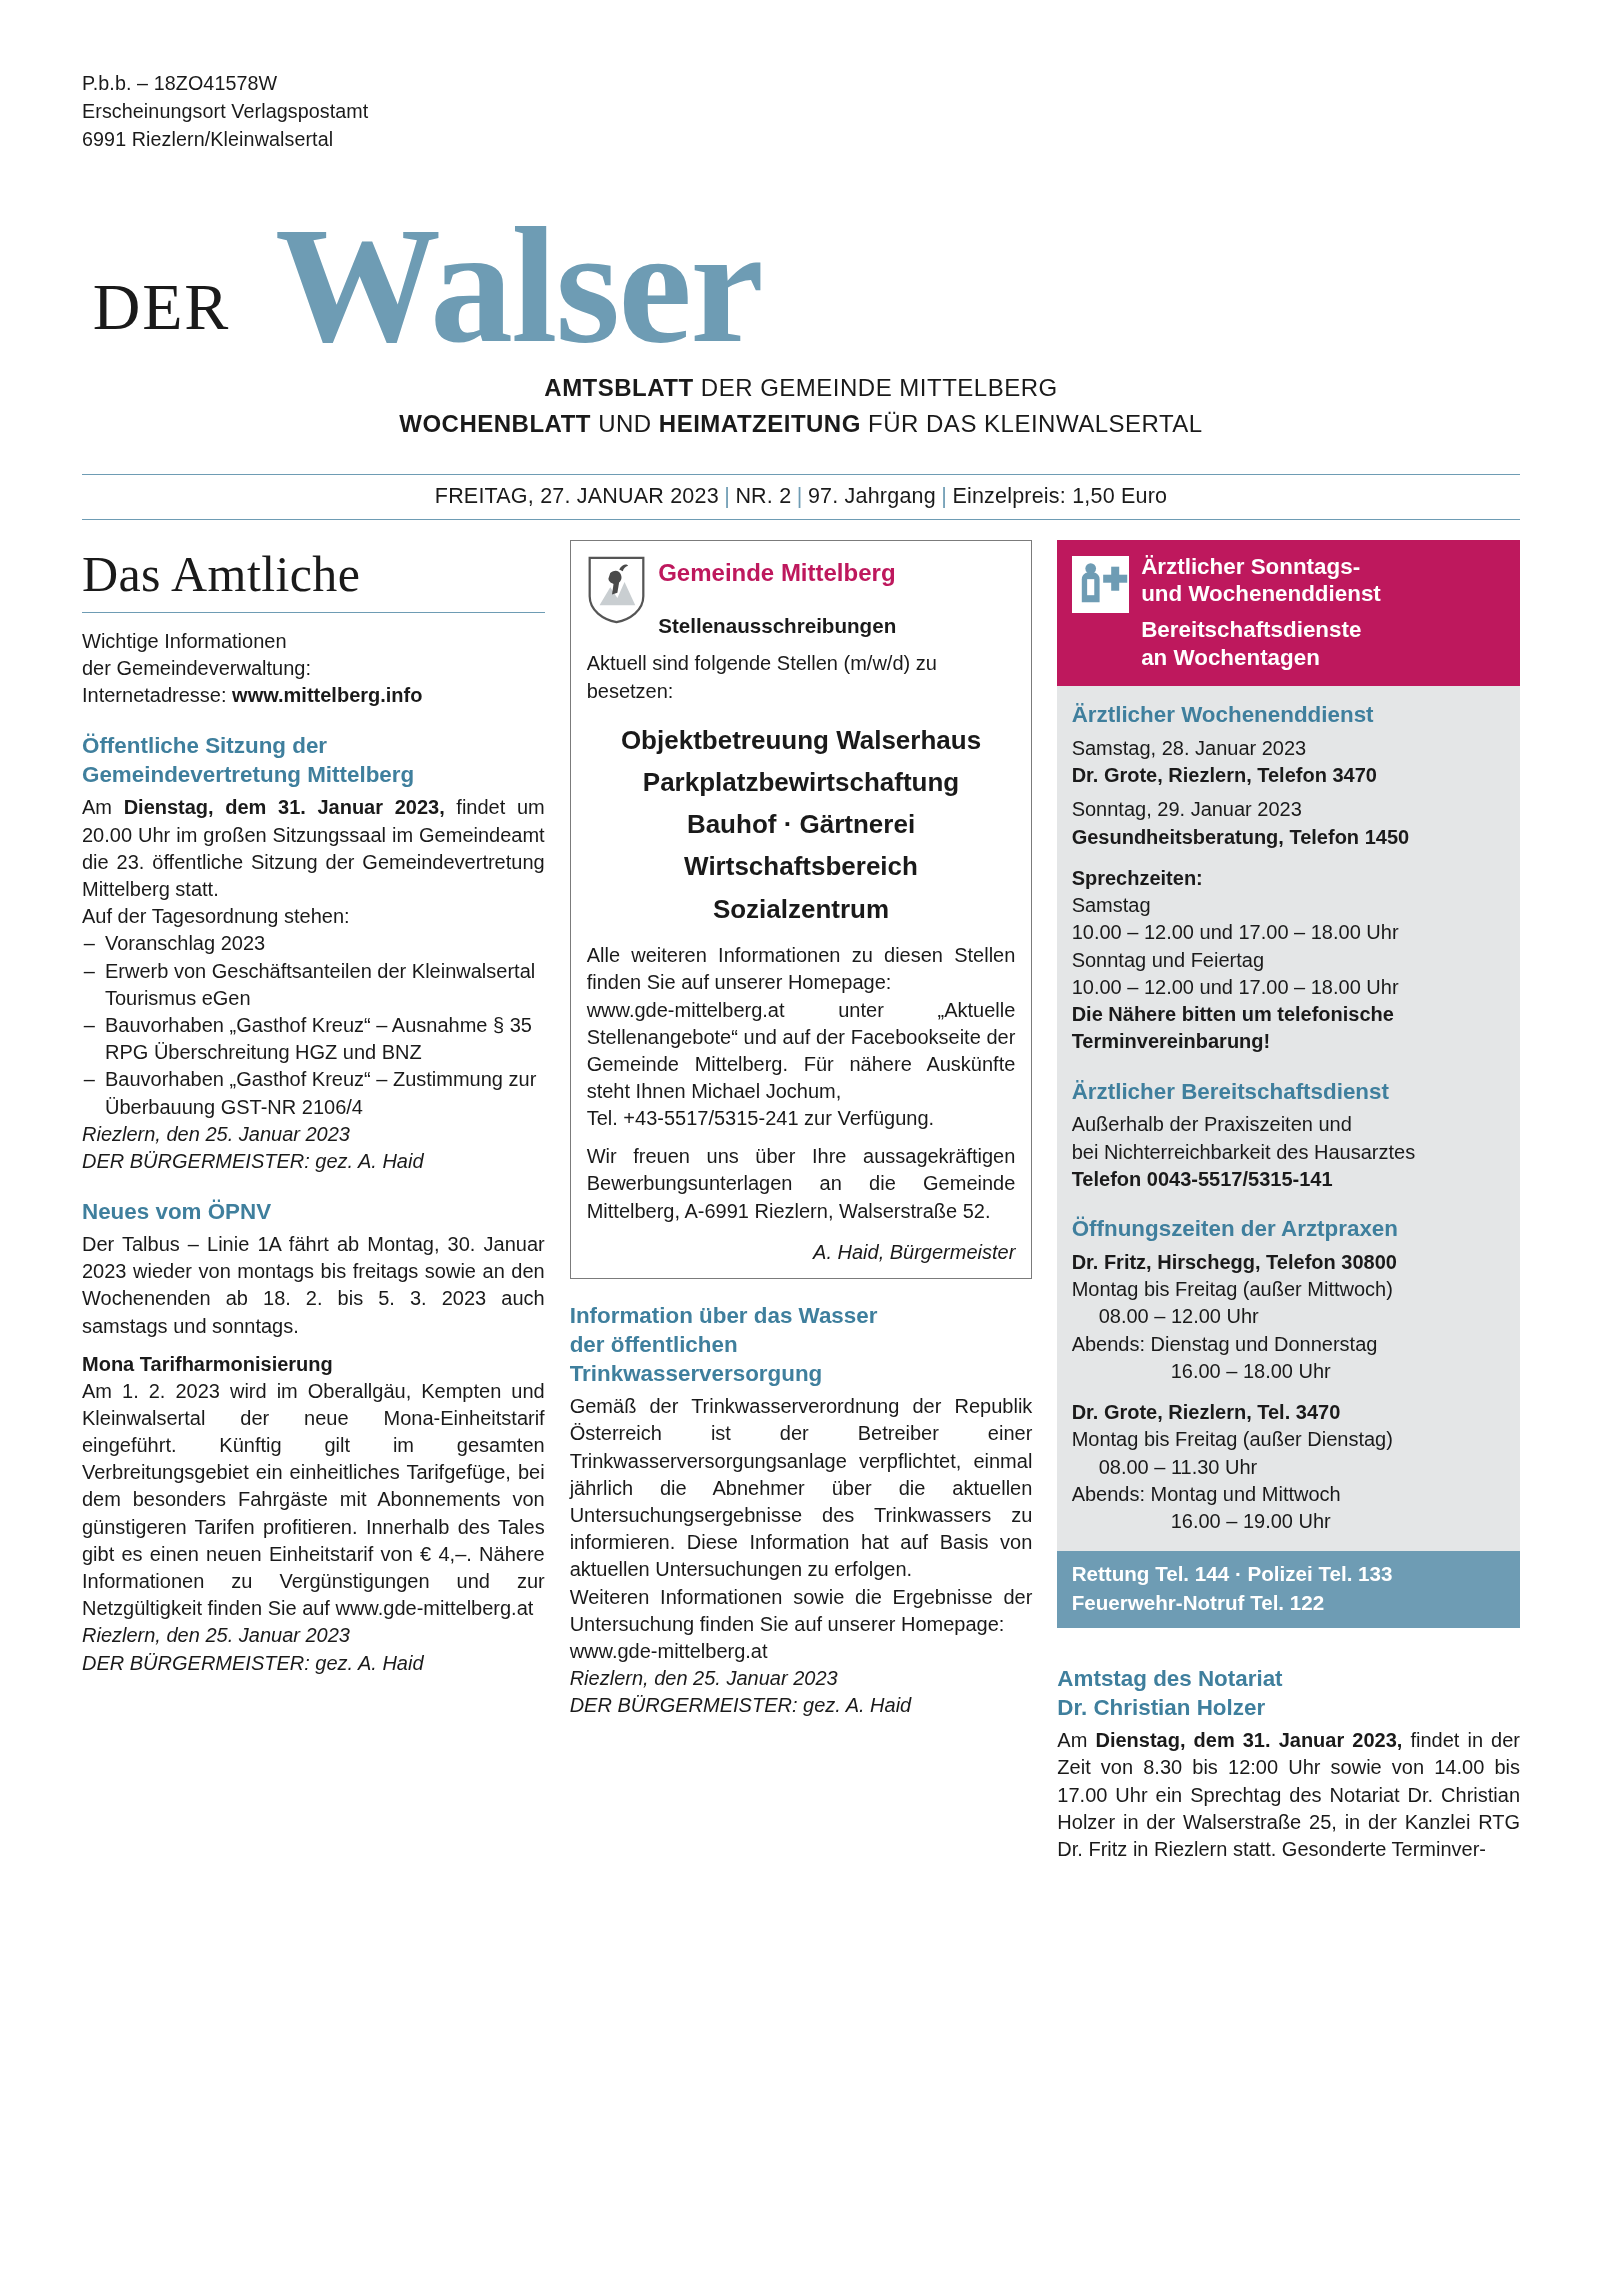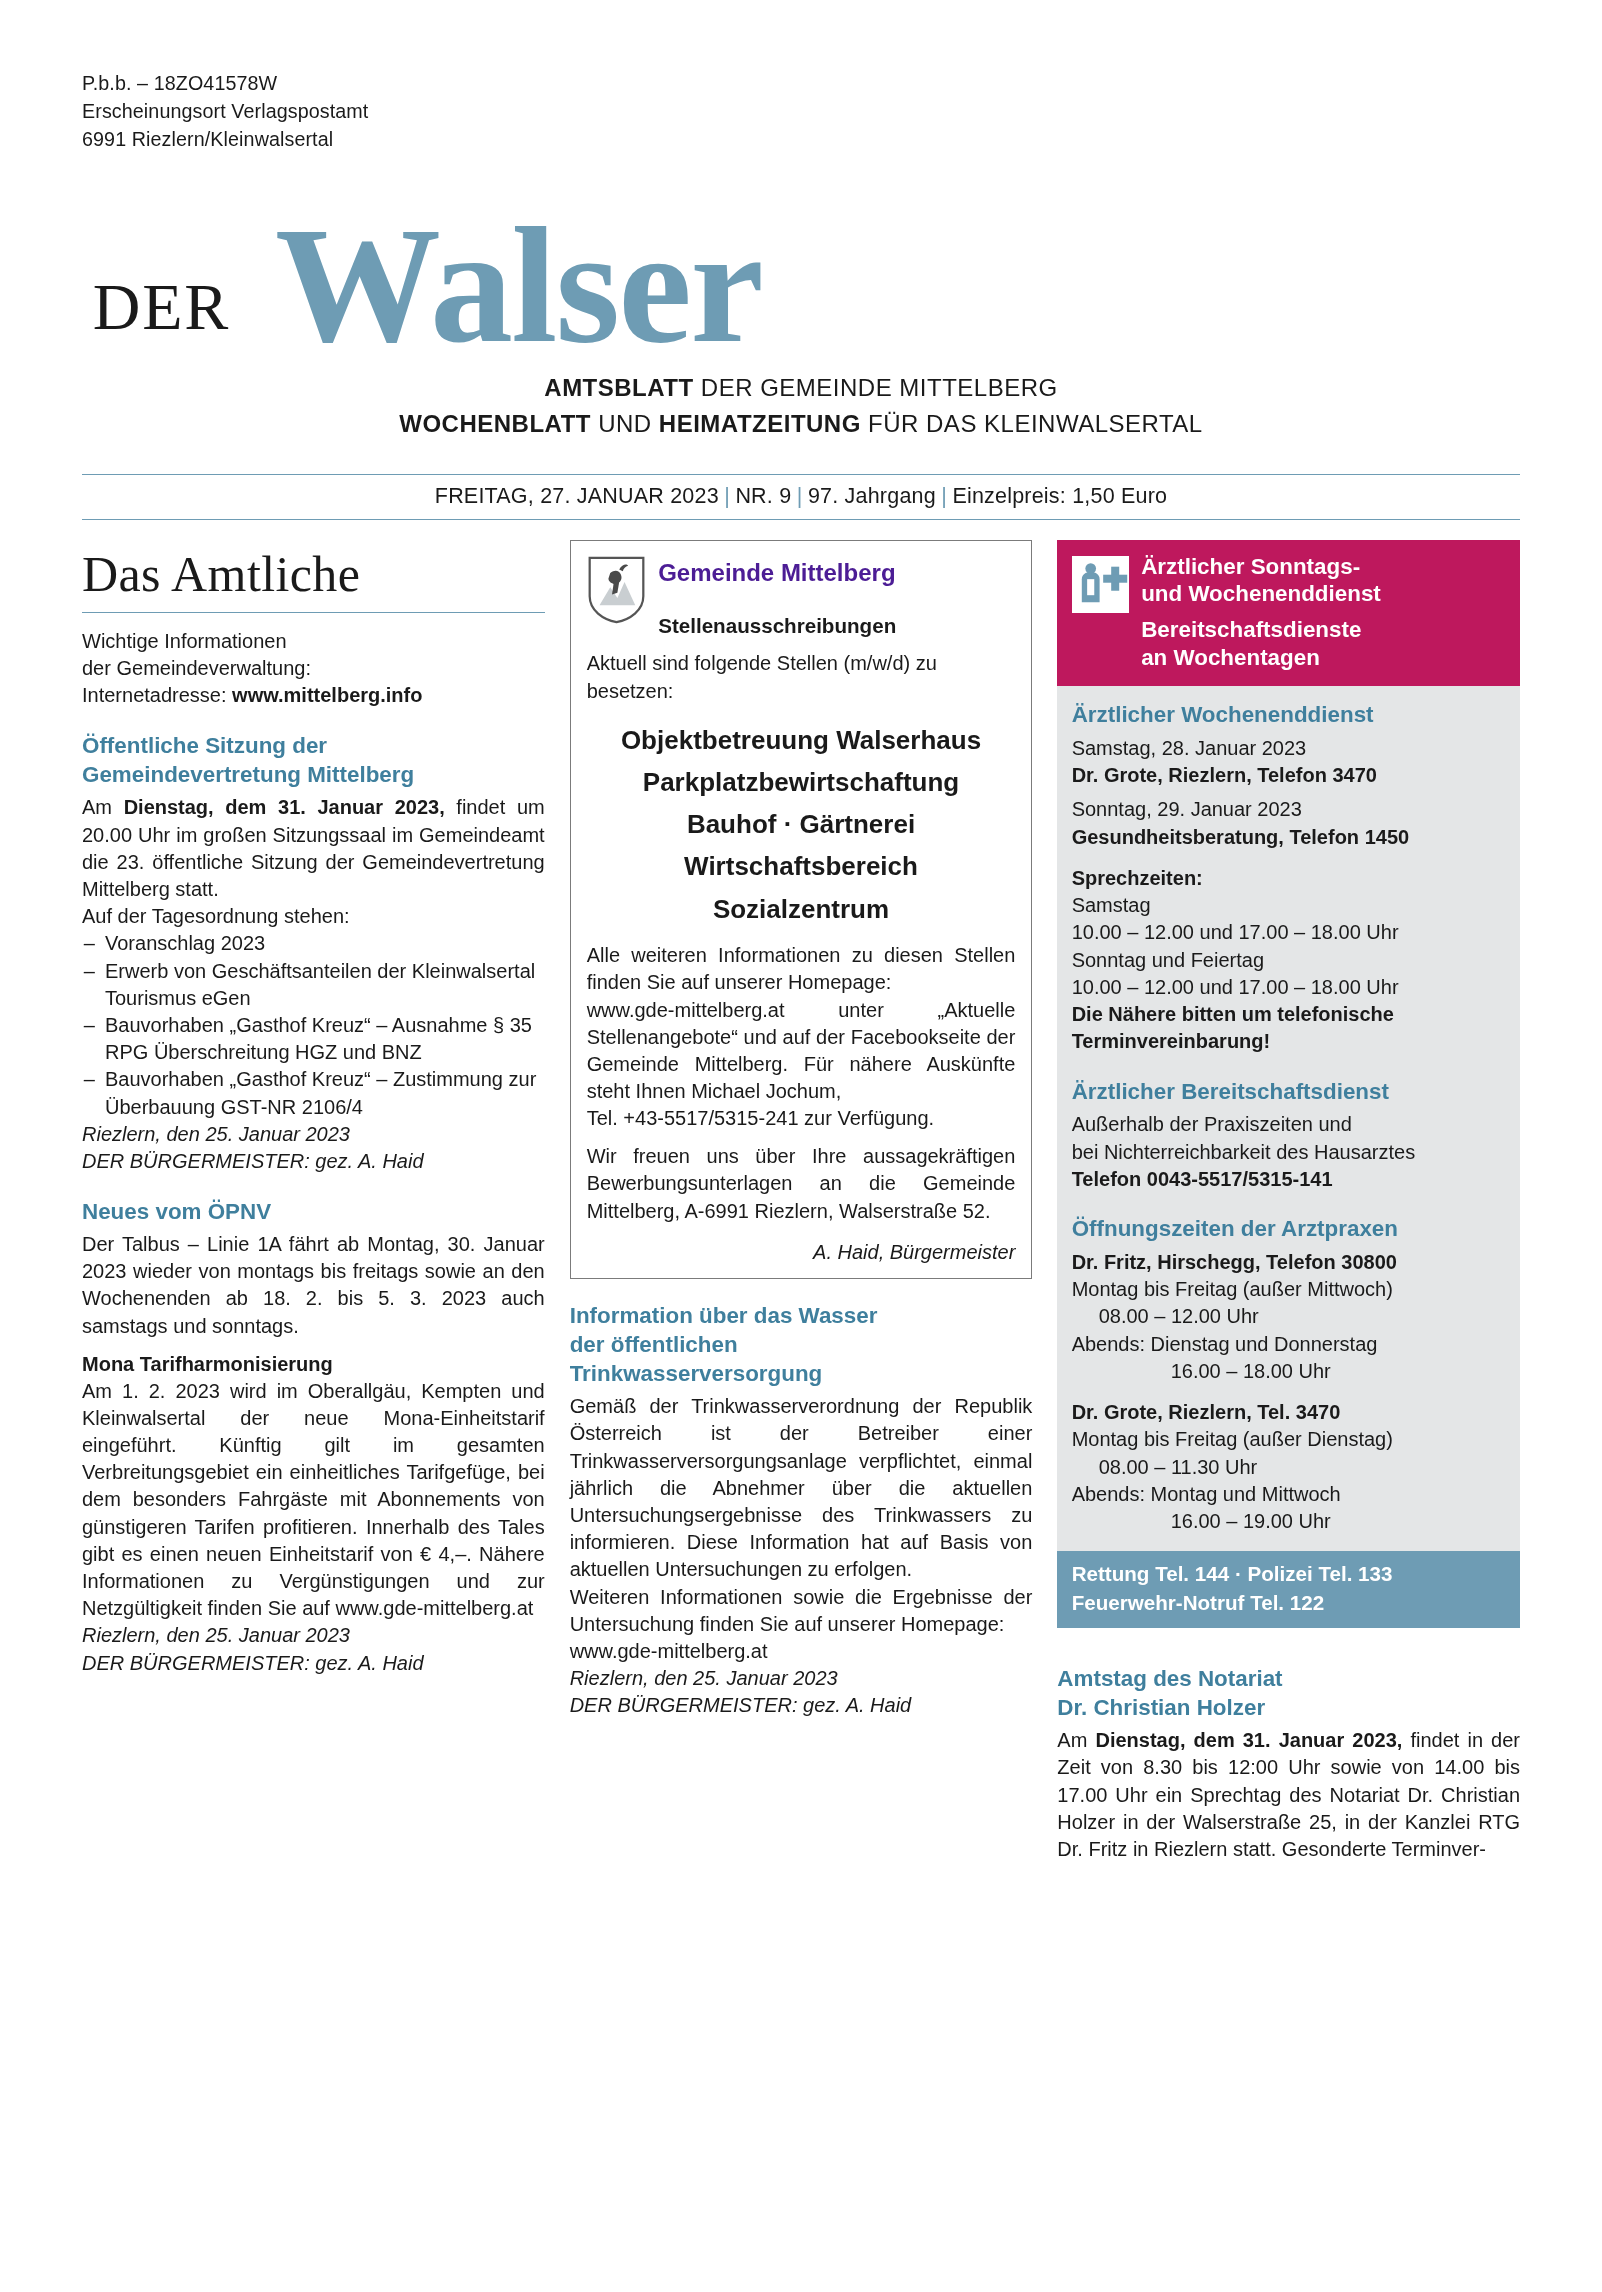--- a/index.html
+++ b/index.html
@@ -143,21 +143,21 @@
     display:flex;
     align-items:flex-start;
     gap:12.5px;
   }
   .crest{
     width:59px;height:70px;
     flex:0 0 auto;
     margin-top:1.8px;
   }
   .gm-title{
-    color:#4c1d95;
+    color:#be185d;
     font-weight:700;
     font-size:24px;
     margin-top:5.4px;
   }
   .gm-sub{
     font-weight:700;
     font-size:20.6px;
     margin-top:27px;
   }
   .jobs{
@@ -233,21 +233,21 @@
 
   <div class="subtitle1">
     <b>AMTSBLATT</b><span> DER GEMEINDE MITTELBERG</span>
   </div>
   <div class="subtitle2">
     <b>WOCHENBLATT</b><span> UND </span><b>HEIMATZEITUNG</b><span> FÜR DAS KLEINWALSERTAL</span>
   </div>
 
   <div class="rule"></div>
   <div class="issueline">
-    <span>FREITAG, 27. JANUAR 2023</span><span class="sep">|</span><span>NR. 9</span><span class="sep">|</span><span>97. Jahrgang</span><span class="sep">|</span><span>Einzelpreis: 1,50 Euro</span>
+    <span>FREITAG, 27. JANUAR 2023</span><span class="sep">|</span><span>NR. 2</span><span class="sep">|</span><span>97. Jahrgang</span><span class="sep">|</span><span>Einzelpreis: 1,50 Euro</span>
   </div>
   <div class="rule2"></div>
 
   <div class="columns">
 
     <div class="col col1">
       <h1 class="amtliche">Das Amtliche</h1>
       <div class="hr-thin"></div>
 
       <div class="body left">

